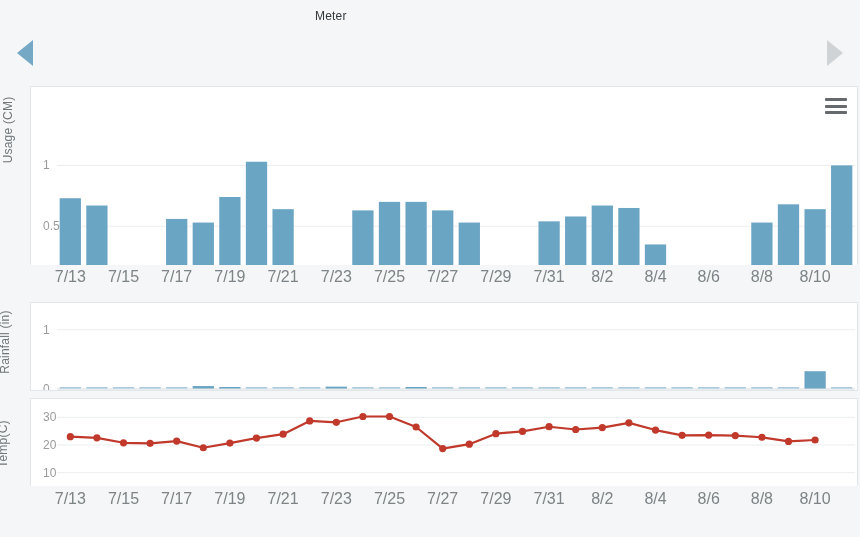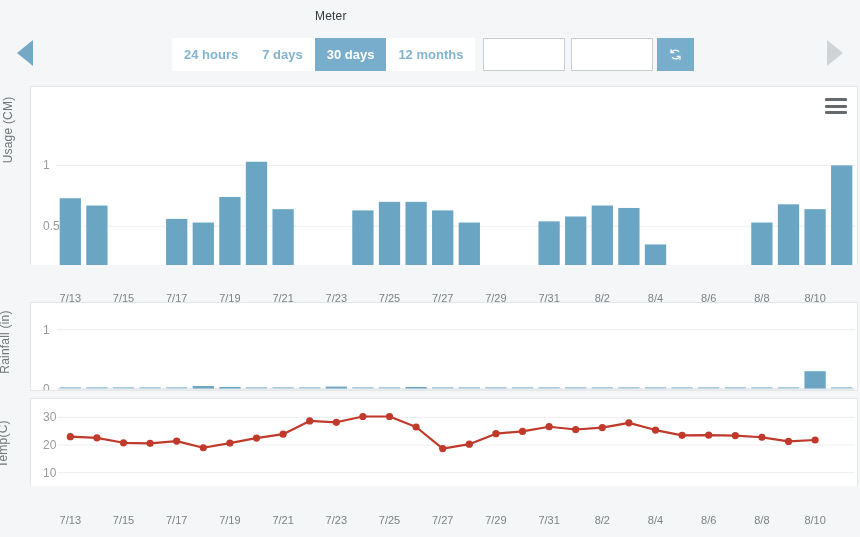--- a/index.html
+++ b/index.html
@@ -132,25 +132,24 @@
   .xband {
     position: absolute;
     background: #f4f6f7;
     left: 30px; width: 828px;
   }
   #xband-usage { top: 265px; height: 25px; }
   #xband-temp  { top: 486px; height: 26px; }
 
   .xtick {
     position: absolute;
-    font-size: 11px;
+    font-size: 16px;
     color: #7d8386;
     white-space: nowrap;
     transform: translateX(-50%);
-    margin-top: 24px;
   }
 
   .menu-icon {
     position: absolute;
     right: 10px; top: 10px;
     width: 22px; height: 18px;
     display: flex; flex-direction: column;
     justify-content: space-between;
     cursor: pointer;
     padding: 1px 0;
@@ -171,38 +170,20 @@
       <div class="meter-label">Meter</div>
     </div>
 
     <div class="nav-arrow prev">
       <div class="tri tri-left"></div>
     </div>
     <div class="nav-arrow next">
       <div class="tri tri-right"></div>
     </div>
 
-    <div class="controls">
-      <div class="tabgroup">
-        <button class="tab">24 hours</button>
-        <button class="tab">7 days</button>
-        <button class="tab active">30 days</button>
-        <button class="tab">12 months</button>
-      </div>
-      <input class="date-field" type="text" placeholder="" style="">
-      <input class="date-field" type="text" placeholder="" style="">
-      <button class="refresh-btn">
-        <svg width="17" height="17" viewBox="0 0 24 24">
-          <path d="M17.6 7.4A7.5 7.5 0 0 0 6.6 7.1l0 -2.6 -1.8 0 0 5.6 5.6 0 0 -1.8 -2.6 0
-                   A5.7 5.7 0 0 1 16.3 8.7z" fill="#ffffff"></path>
-          <path d="M6.4 16.6a7.5 7.5 0 0 0 11 .3l0 2.6 1.8 0 0 -5.6 -5.6 0 0 1.8 2.6 0
-                   A5.7 5.7 0 0 1 7.7 15.3z" fill="#ffffff"></path>
-        </svg>
-      </button>
-    </div>
   </div>
 
   <div class="axis-title" id="ytitle-usage">Usage (CM)</div>
 
   <div class="panel" id="panel-usage">
     <svg class="plot" id="svg-usage" width="826" height="201">
         <line x1="26" x2="824" y1="200" y2="200" stroke="#ebedee" stroke-width="1"></line>
         <text x="12" y="204" font-size="12" fill="#9b9b9b" font-family="&quot;Liberation Sans&quot;, sans-serif">0</text>
         <line x1="26" x2="824" y1="139.2" y2="139.2" stroke="#ebedee" stroke-width="1"></line>
         <text x="12" y="143.2" font-size="12" fill="#9b9b9b" font-family="&quot;Liberation Sans&quot;, sans-serif">0.5</text>

